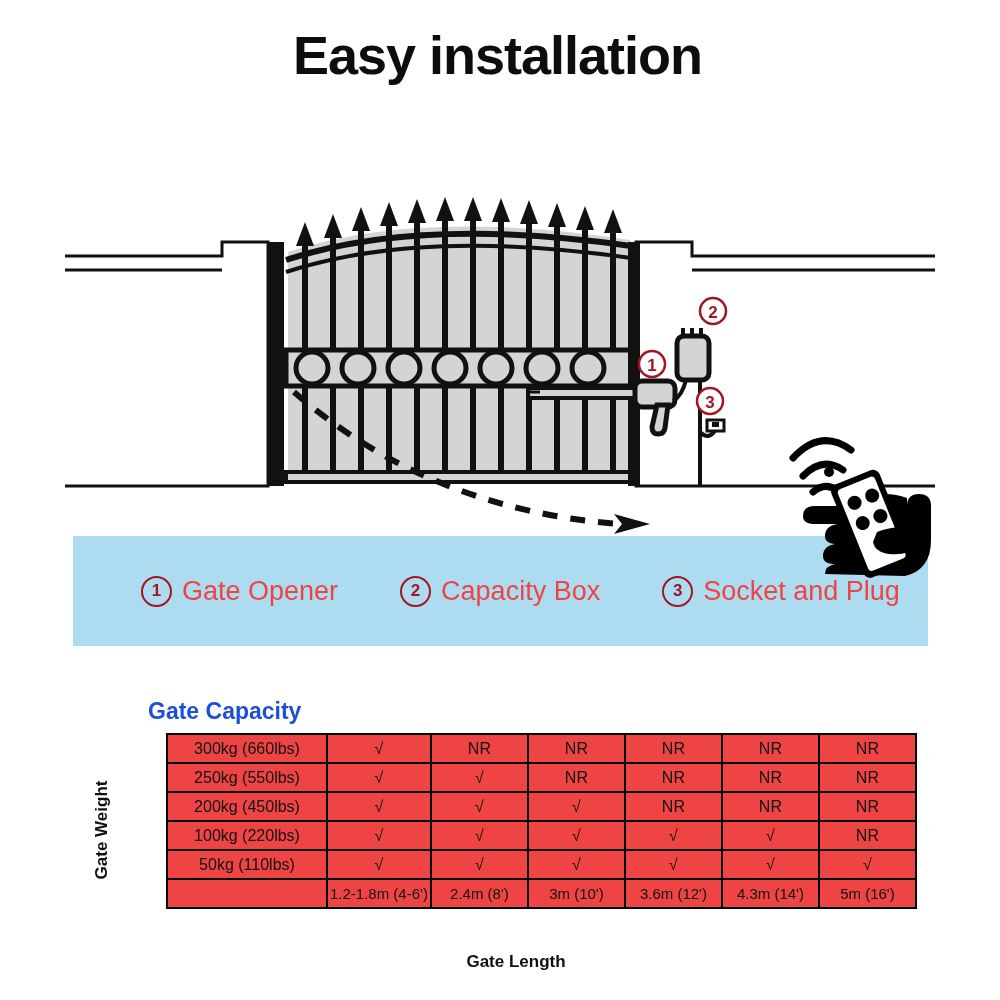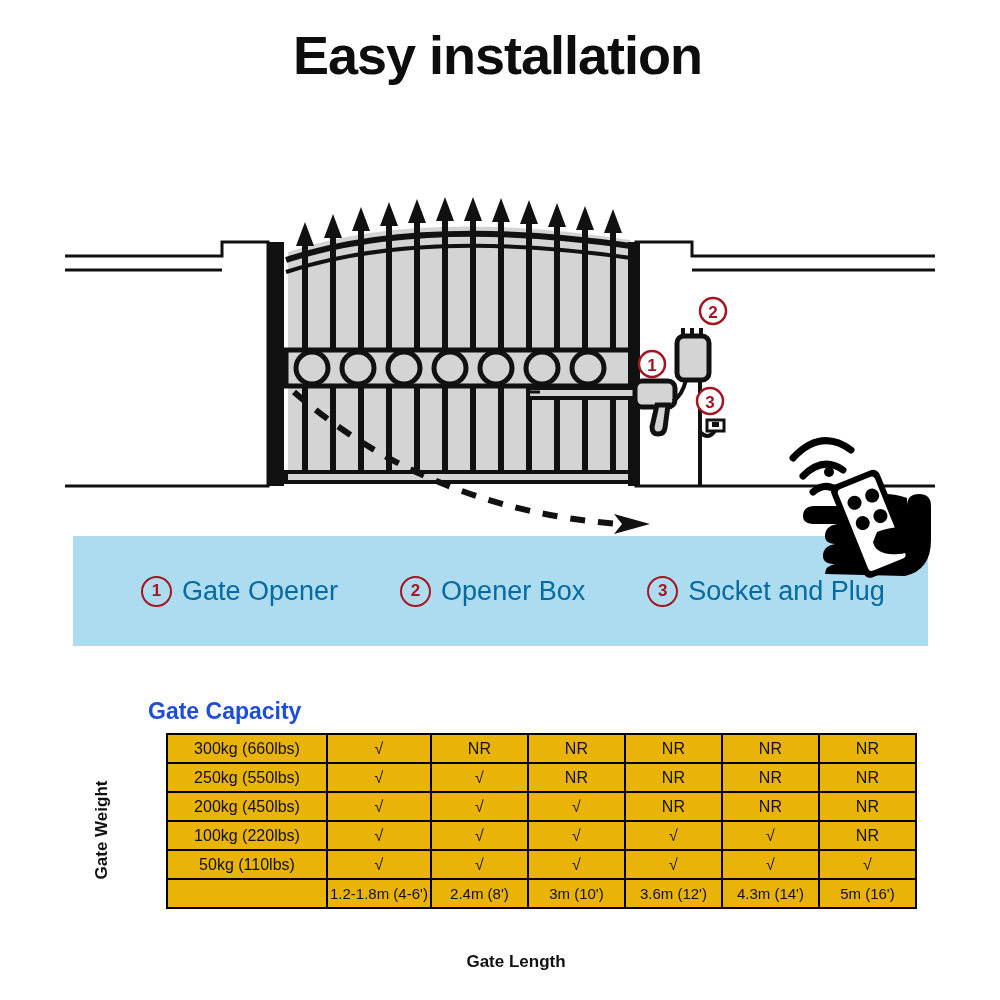--- a/index.html
+++ b/index.html
@@ -51,42 +51,42 @@
     display:inline-flex;align-items:center;justify-content:center;
     width:27px;height:27px;
     border:2px solid #A31520;
     border-radius:50%;
     color:#A31520;
     font-size:17px;
     font-weight:bold;
     margin-right:10px;
     flex:none;
   }
-  .legend-label{font-size:27px;color:#0369a1;}
+  .legend-label{font-size:27px;color:#ef4444;}
 
   
   .remote{position:absolute;left:785px;top:420px;width:160px;height:160px;}
 
   
   .cap-title{
     position:absolute;left:148px;top:698px;
     font-size:23px;font-weight:bold;color:#1d4ed8;
   }
   .table-wrap{position:absolute;left:166px;top:733px;}
   table.capacity{
     border-collapse:collapse;
     font-size:15px;
     color:#111;
   }
   table.capacity td{
     border:2px solid #000;
     height:27px;
     text-align:center;
     vertical-align:middle;
-    background:#eab308;
+    background:#ef4444;
     padding:0 2px;
   }
   td.rowlabel{
     width:154px;
     text-align:left;
     padding-left:9px;
     font-size:16px;
     white-space:nowrap;
   }
   td.cell{width:91px;font-size:16px;}
@@ -239,21 +239,21 @@
   </div>
 
   <div class="legend-band"></div>
   <div class="legend-items">
     <div class="legend-item">
       <span class="legend-num">1</span>
       <span class="legend-label">Gate Opener</span>
     </div>
     <div class="legend-item">
       <span class="legend-num">2</span>
-      <span class="legend-label">Opener Box</span>
+      <span class="legend-label">Capacity Box</span>
     </div>
     <div class="legend-item">
       <span class="legend-num">3</span>
       <span class="legend-label">Socket and Plug</span>
     </div>
   </div>
 
   <div class="remote">
     <svg width="160" height="160" viewBox="0 0 160 160" xmlns="http://www.w3.org/2000/svg">
 

